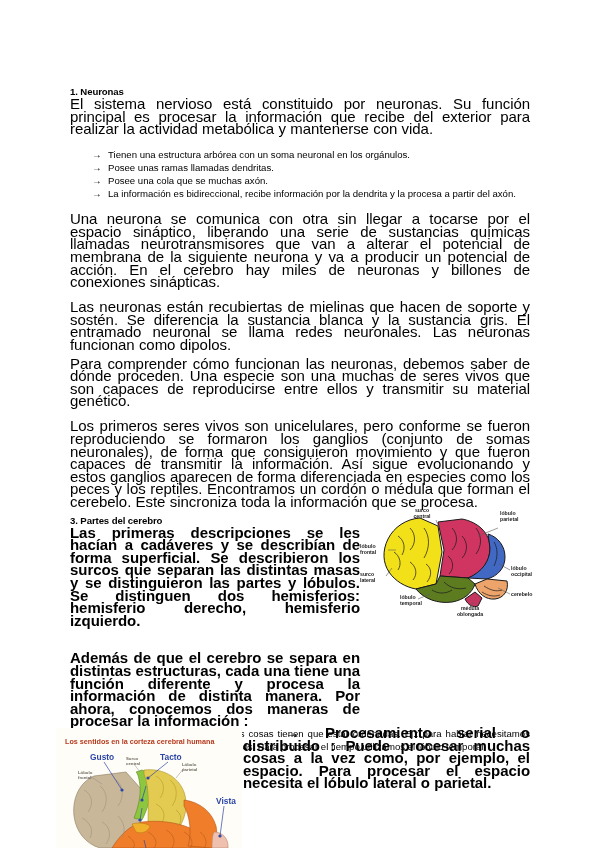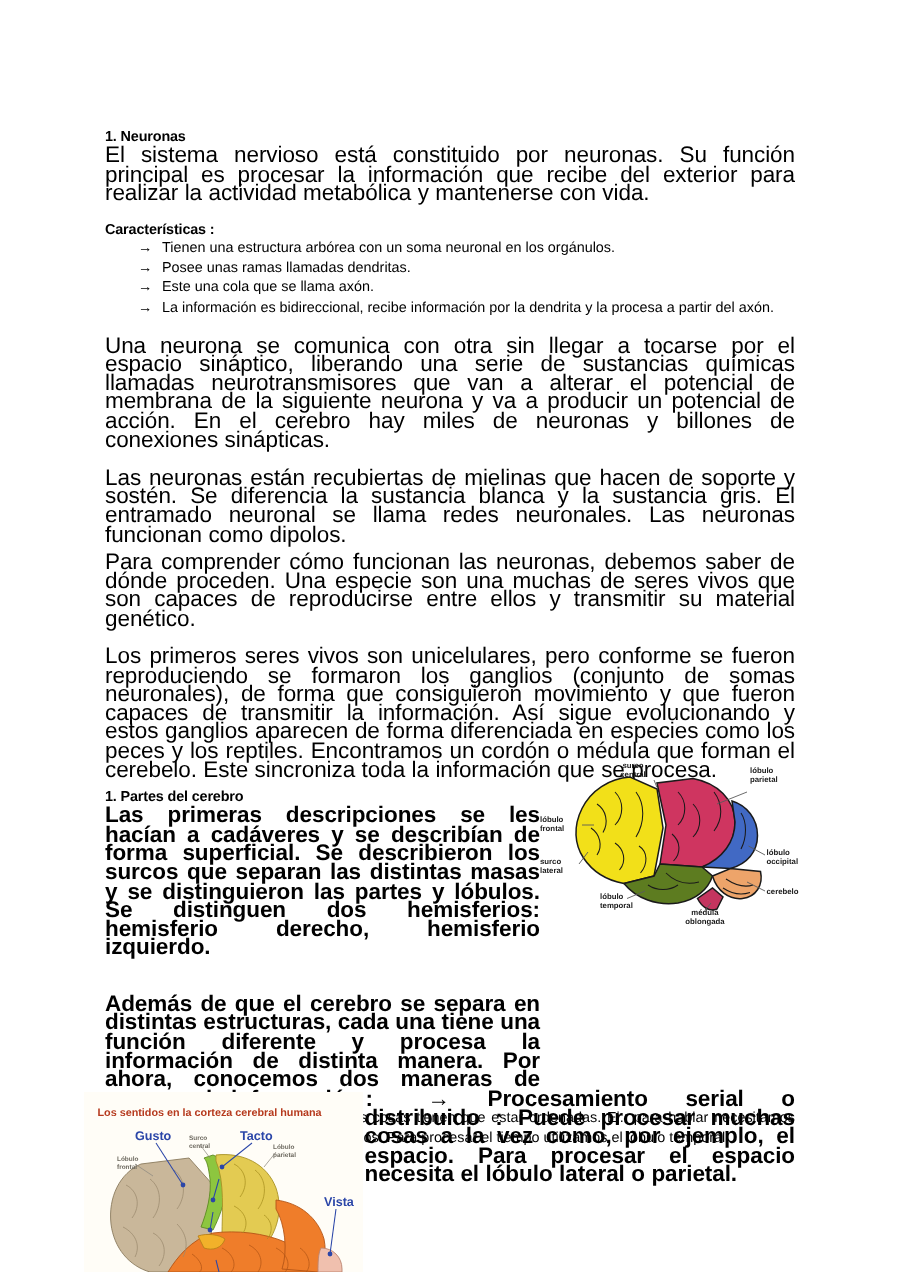--- a/index.html
+++ b/index.html
@@ -91,44 +91,43 @@
 
 <div class="page">
 
   <div class="doc">
 
     <div class="h">1. Neuronas</div>
     <p class="para">El sistema nervioso está constituido por neuronas. Su función principal es procesar la información que recibe del exterior para realizar la actividad metabólica y mantenerse con vida.</p>
 
     <div class="gap"></div>
 
-    <div class="h">Características :</div>
     <ul class="bullets">
       <li><span class="arw">→</span><span>Tienen una estructura arbórea con un soma neuronal en los orgánulos.</span></li>
       <li><span class="arw">→</span><span>Posee unas ramas llamadas dendritas.</span></li>
-      <li><span class="arw">→</span><span>Este una cola que se llama axón.</span></li>
+      <li><span class="arw">→</span><span>Posee una cola que se muchas axón.</span></li>
       <li><span class="arw">→</span><span>La información es bidireccional, recibe información por la dendrita y la procesa a partir del axón.</span></li>
     </ul>
 
     <div class="gap"></div>
 
     <p class="para">Una neurona se comunica con otra sin llegar a tocarse por el espacio sináptico, liberando una serie de sustancias químicas llamadas neurotransmisores que van a alterar el potencial de membrana de la siguiente neurona y va a producir un potencial de acción. En el cerebro hay miles de neuronas y billones de conexiones sinápticas.</p>
     <div class="gap"></div>
     <p class="para">Las neuronas están recubiertas de mielinas que hacen de soporte y sostén. Se diferencia la sustancia blanca y la sustancia gris. El entramado neuronal se llama redes neuronales. Las neuronas funcionan como dipolos.</p>
 
     <div class="gap-s"></div>
 
     <p class="para">Para comprender cómo funcionan las neuronas, debemos saber de dónde proceden. Una especie son una muchas de seres vivos que son capaces de reproducirse entre ellos y transmitir su material genético.</p>
     <div class="gap"></div>
     <p class="para">Los primeros seres vivos son unicelulares, pero conforme se fueron reproduciendo se formaron los ganglios (conjunto de somas neuronales), de forma que consiguieron movimiento y que fueron capaces de transmitir la información. Así sigue evolucionando y estos ganglios aparecen de forma diferenciada en especies como los peces y los reptiles. Encontramos un cordón o médula que forman el cerebelo. Este sincroniza toda la información que se procesa.</p>
 
     <div class="gap-s"></div>
 
     <div class="wrapcol">
-      <div class="h">1. Partes del cerebro</div>
+      <div class="h">3. Partes del cerebro</div>
       <p class="para"><span>Las primeras descripciones se les hacían a cadáveres y se describían de forma superficial. Se describieron los surcos que separan las distintas masas y se distinguieron las partes y lóbulos. Se distinguen dos hemisferios: </span><b>hemisferio derecho, hemisferio izquierdo</b><span>.</span></p>
 
       <div style="height:25px"></div>
 
       <p class="para">Además de que el cerebro se separa en distintas estructuras, cada una tiene una función diferente y procesa la información de distinta manera. Por ahora, conocemos dos maneras de procesar la información :</p>
     </div>
 
     <ul class="bullets" style="width:460px">
       <li><span class="arw">→</span><b>Dependiente del tiempo</b><span> : Las cosas tienen que estar ordenadas. Ej.: para hablar necesitamos que los fonemas están ordenados. Para procesar el tiempo utilizamos el lóbulo temporal.</span></li>
     </ul>

